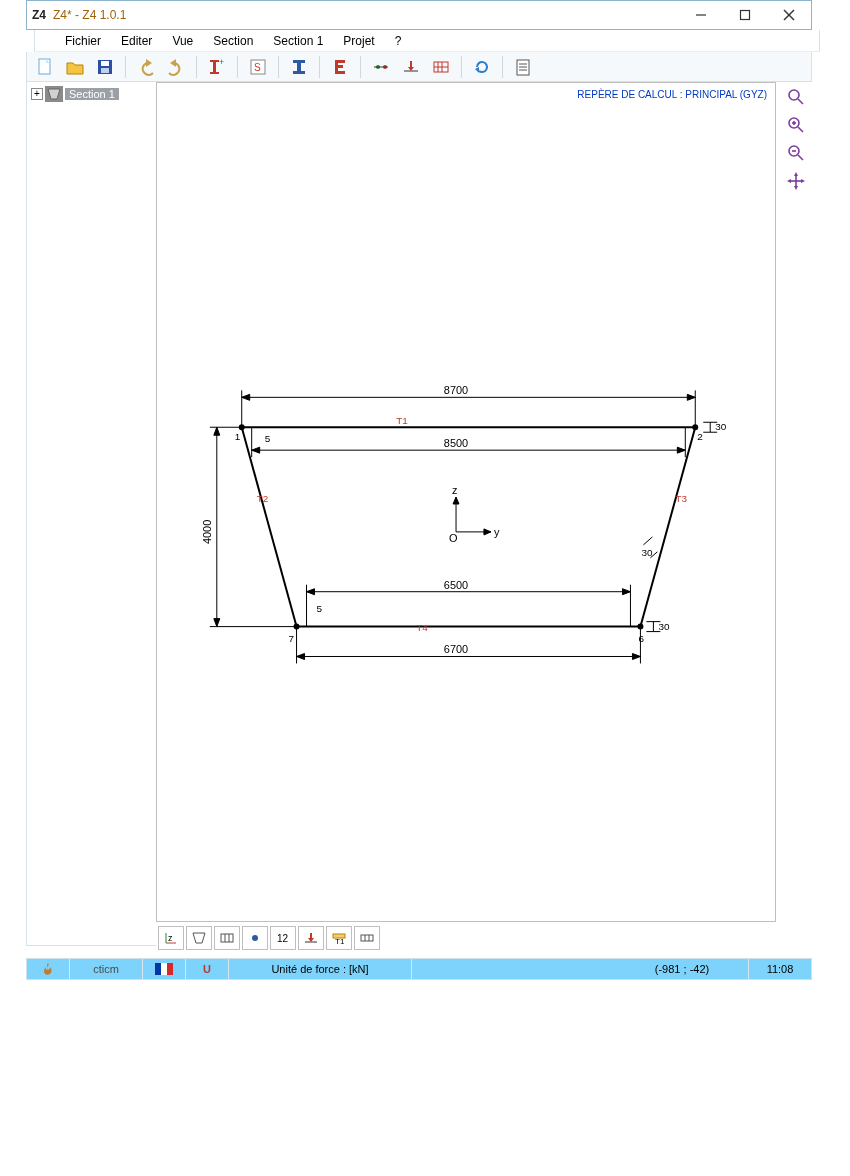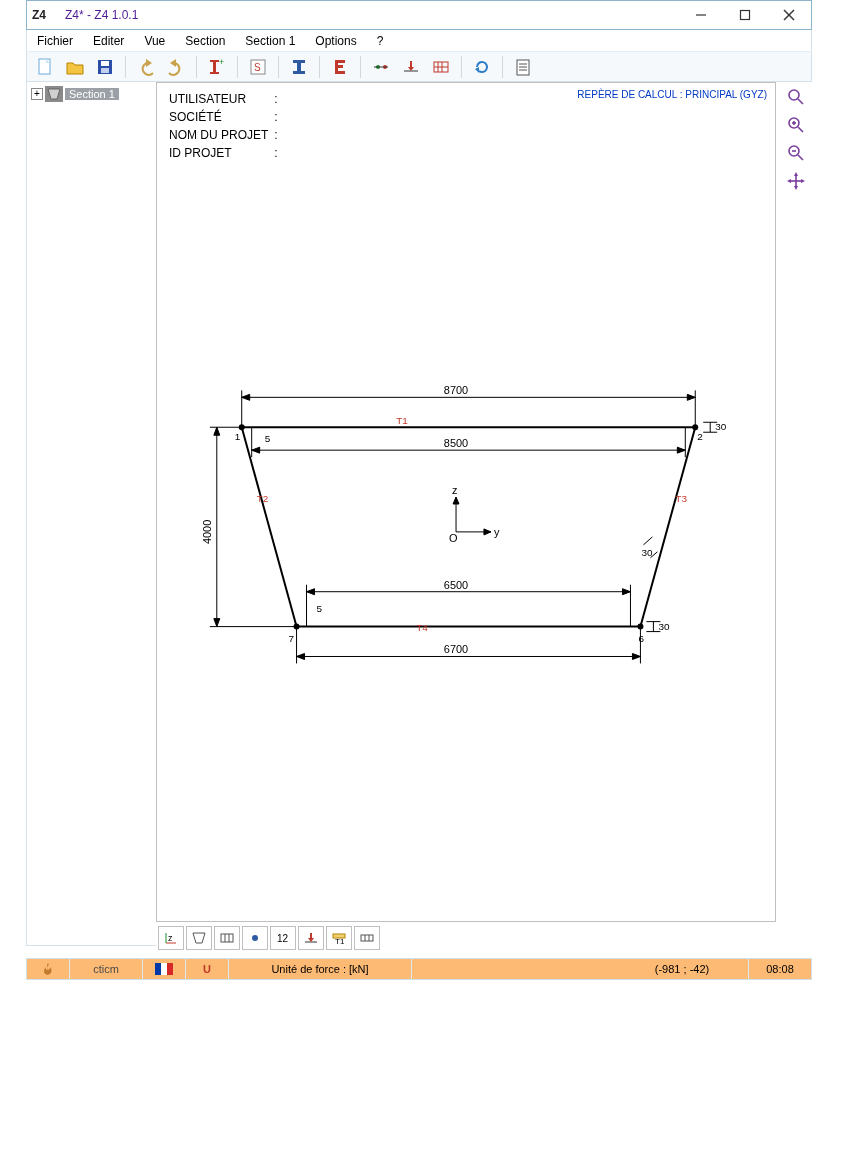--- a/index.html
+++ b/index.html
@@ -31,52 +31,53 @@
     width: 16px;
     height: 16px;
     display: inline-flex;
     align-items: center;
     justify-content: center;
     font-weight: bold;
     font-size: 12px;
     color: #222;
   }
   .titlebar .title-text {
-    margin-left: 18px;
+    margin-left: 6px;
     font-size: 12px;
-    color: #4c1d95;
+    color: #a16207;
   }
   .win-controls {
     margin-left: auto;
     display: flex;
     align-items: center;
   }
   .win-controls .wc {
     width: 44px;
     height: 28px;
     display: flex;
     align-items: center;
     justify-content: center;
   }
   .win-controls svg { display: block; }
 
   
   .menubar {
     position: absolute;
-    left: 26px;
+    left: 34px;
     top: 30px;
     width: 786px;
     height: 22px;
     background: #fff;
     border-left: 1px solid #d5e2ec;
     border-right: 1px solid #d5e2ec;
     border-bottom: 1px solid #e5eef5;
     box-sizing: border-box;
     display: flex;
     align-items: center;
+    padding-left: 20px;
   }
   .menubar .mitem {
     padding: 2px 10px;
     font-size: 12px;
     cursor: default;
   }
 
   
   .toolbar {
     position: absolute;
@@ -208,21 +209,21 @@
     display:flex;align-items:center;justify-content:center;
   }
 
   
   .statusbar {
     position: absolute;
     left: 26px;
     top: 958px;
     width: 786px;
     height: 22px;
-    background: #fdba74;
+    background: #7dd3fc;
     border: 1px solid #cfe0ea;
     box-sizing: border-box;
     display: flex;
     align-items: stretch;
     font-size: 11px;
   }
   .status-cell {
     border-right: 1px solid #dbe7ef;
     display:flex;align-items:center;justify-content:center;
     padding: 0 6px;
@@ -266,21 +267,21 @@
     </div>
   </div>
 </div>
 
 <div class="menubar">
   <div class="mitem">Fichier</div>
   <div class="mitem">Editer</div>
   <div class="mitem">Vue</div>
   <div class="mitem">Section</div>
   <div class="mitem">Section 1</div>
-  <div class="mitem">Options</div>
+  <div class="mitem">Projet</div>
   <div class="mitem">?</div>
 </div>
 
 <div class="toolbar">
   <div class="tbtn">
     <svg width="20" height="20">
         <rect x="4" y="2" width="11" height="15" fill="#fff" stroke="#6ea9d7"></rect>
         <polygon points="11,2 15,6 11,6" fill="#cfe6f5"></polygon>
       </svg>
   </div>
@@ -389,42 +390,20 @@
     <span class="tree-icon">
       <svg width="14" height="12">
           <polygon points="1,1 13,1 10,11 4,11" fill="#d0d0d0" stroke="#666"></polygon>
         </svg>
     </span>
     <span class="tree-label">Section 1</span>
   </div>
 </div>
 
 <div class="doc">
-  <div class="doc-header">
-    <table>
-      <tbody>
-          <tr>
-            <td>UTILISATEUR</td>
-            <td>:</td>
-          </tr>
-      <tr>
-            <td>SOCIÉTÉ</td>
-            <td>:</td>
-          </tr>
-      <tr>
-            <td>NOM DU PROJET</td>
-            <td>:</td>
-          </tr>
-      <tr>
-            <td>ID PROJET</td>
-            <td>:</td>
-          </tr>
-    </tbody>
-      </table>
-  </div>
   <div class="doc-repere">REPÈRE DE CALCUL : PRINCIPAL (GYZ)</div>
 
   <svg class="drawing" viewBox="0 0 620 840">
 
     <g stroke="#000" stroke-width="2" fill="none">
 
       <line x1="85" y1="345" x2="540" y2="345"></line>
 
       <line x1="140" y1="545" x2="485" y2="545"></line>
 
@@ -614,14 +593,14 @@
     <svg width="18" height="12">
         <rect x="0" y="0" width="6" height="12" fill="#0038a8"></rect>
         <rect x="6" y="0" width="6" height="12" fill="#fff"></rect>
         <rect x="12" y="0" width="6" height="12" fill="#d72828"></rect>
       </svg>
   </div>
   <div class="status-cell u">U</div>
   <div class="status-cell force">Unité de force : [kN]</div>
   <div class="status-cell spacer"></div>
   <div class="status-cell coords">(-981 ; -42)</div>
-  <div class="status-cell time">08:08</div>
+  <div class="status-cell time">11:08</div>
 </div>
 
 </body></html>

